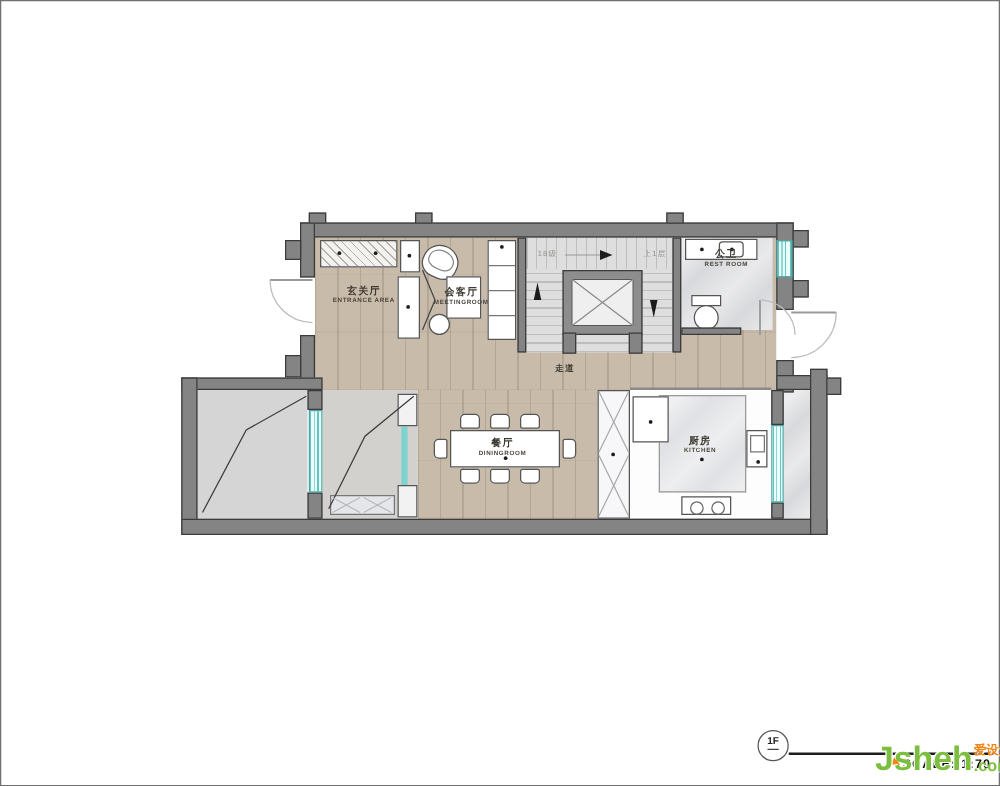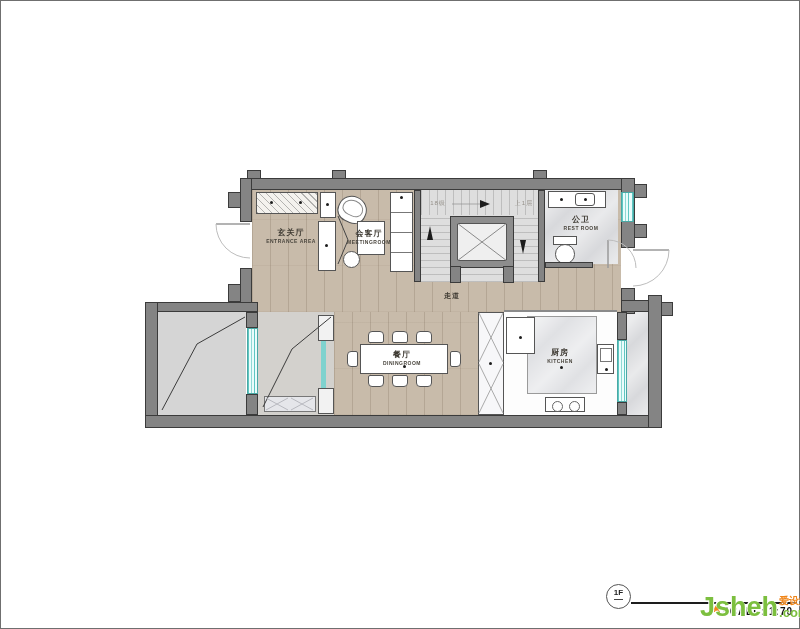--- a/index.html
+++ b/index.html
@@ -191,21 +191,21 @@
   </svg>
 
   <div class="lbl" style="left:291px;top:236px;">
     <span class="cn">玄关厅</span>
     <span class="en">ENTRANCE AREA</span>
   </div>
   <div class="lbl" style="left:369px;top:237px;">
     <span class="cn">会客厅</span>
     <span class="en">MEETINGROOM</span>
   </div>
-  <div class="lbl" style="left:581px;top:223px;text-align:center;">
+  <div class="lbl" style="left:581px;top:207px;text-align:center;">
     <span class="cn">公卫</span>
     <span class="en">REST ROOM</span>
   </div>
   <div class="lbl" style="left:452px;top:296px;">
     <span class="cn" style="font-size:7px;">走道</span>
   </div>
   <div class="lbl" style="left:402px;top:358px;">
     <span class="cn">餐厅</span>
     <span class="en">DININGROOM</span>
   </div>

